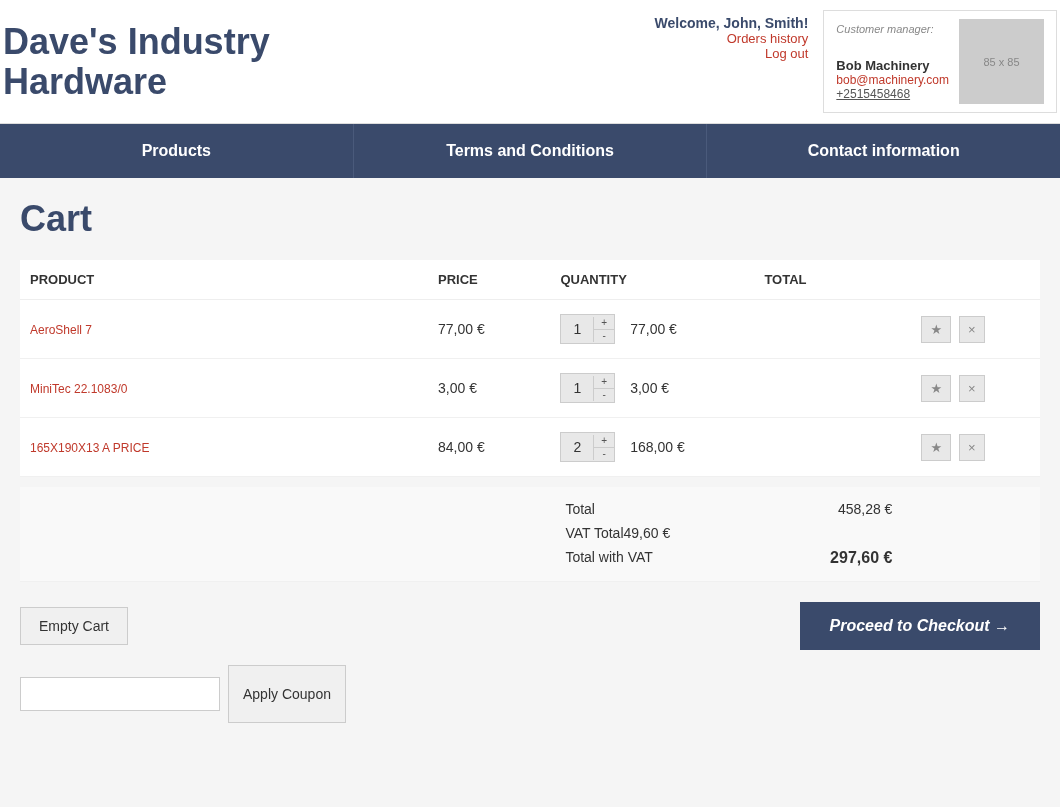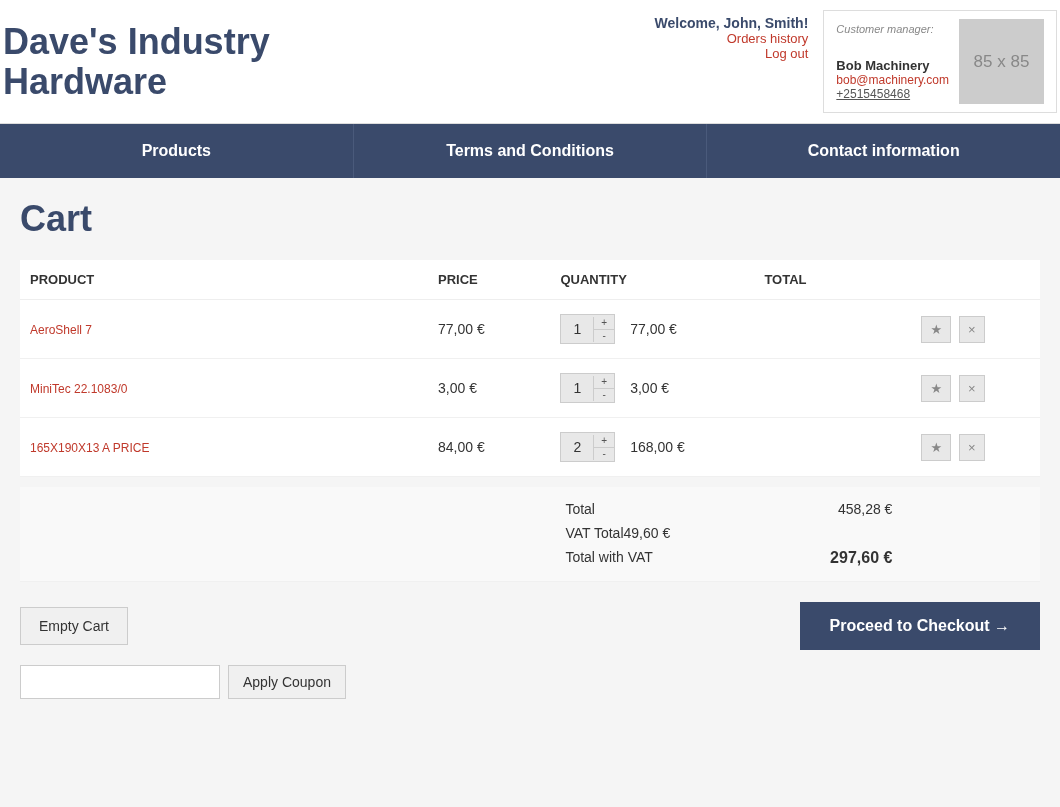--- a/index.html
+++ b/index.html
@@ -85,21 +85,21 @@
       text-decoration: underline;
     }
 
     .avatar-placeholder {
       width: 85px;
       height: 85px;
       background: #ccc;
       display: flex;
       align-items: center;
       justify-content: center;
-      font-size: 17px;
+      font-size: 11px;
       color: #888;
       flex-shrink: 0;
     }
 
     .nav-bar {
       background: #3a4a6b;
       display: flex;
     }
 
     .nav-item {
@@ -235,41 +235,42 @@
     }
 
     .checkout-btn {
       background: #3a4a6b;
       color: #fff;
       border: none;
       padding: 15px 30px;
       font-size: 16px;
       cursor: pointer;
       font-weight: bold;
+      font-style: italic;
     }
 
     .coupon-section {
       display: flex;
       align-items: center;
       gap: 8px;
       margin-top: 15px;
     }
 
     .coupon-input {
       border: 1px solid #ccc;
       padding: 8px 10px;
       font-size: 14px;
       width: 200px;
       background: #fff;
     }
 
     .coupon-btn {
       background: #f0f0f0;
       border: 1px solid #ccc;
-      padding: 8px 14px;
+      padding: 20px 14px;
       cursor: pointer;
       font-size: 14px;
       color: #333;
     }
 
     .col-product { width: 40%; }
     .col-price { width: 12%; }
     .col-qty { width: 20%; }
     .col-total { width: 15%; }
     .col-actions { width: 13%; }

